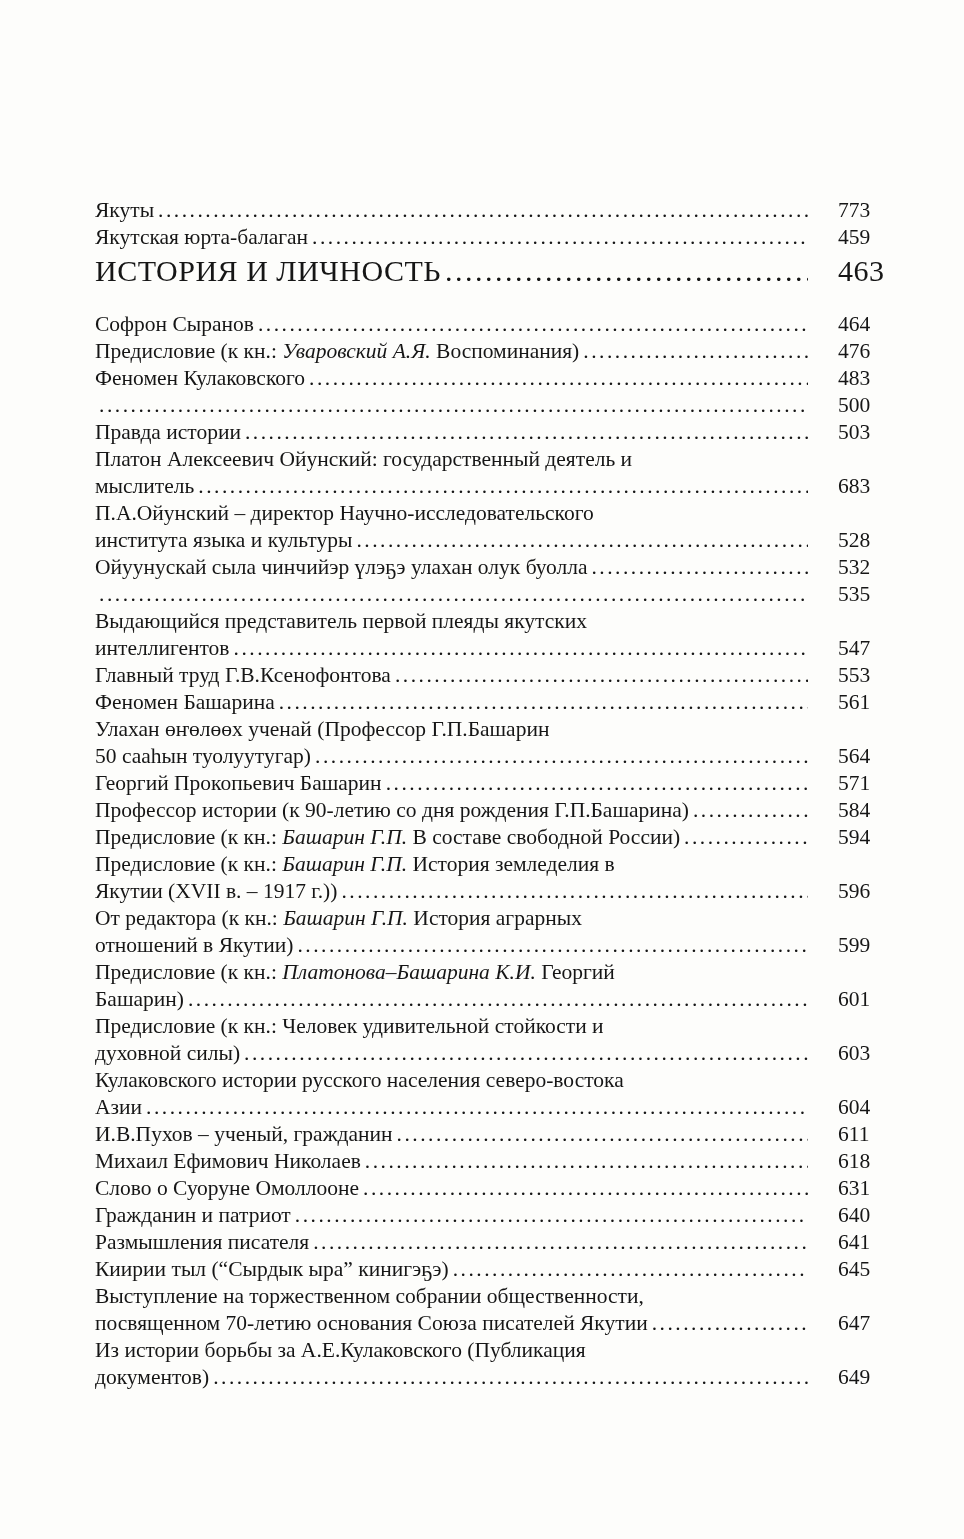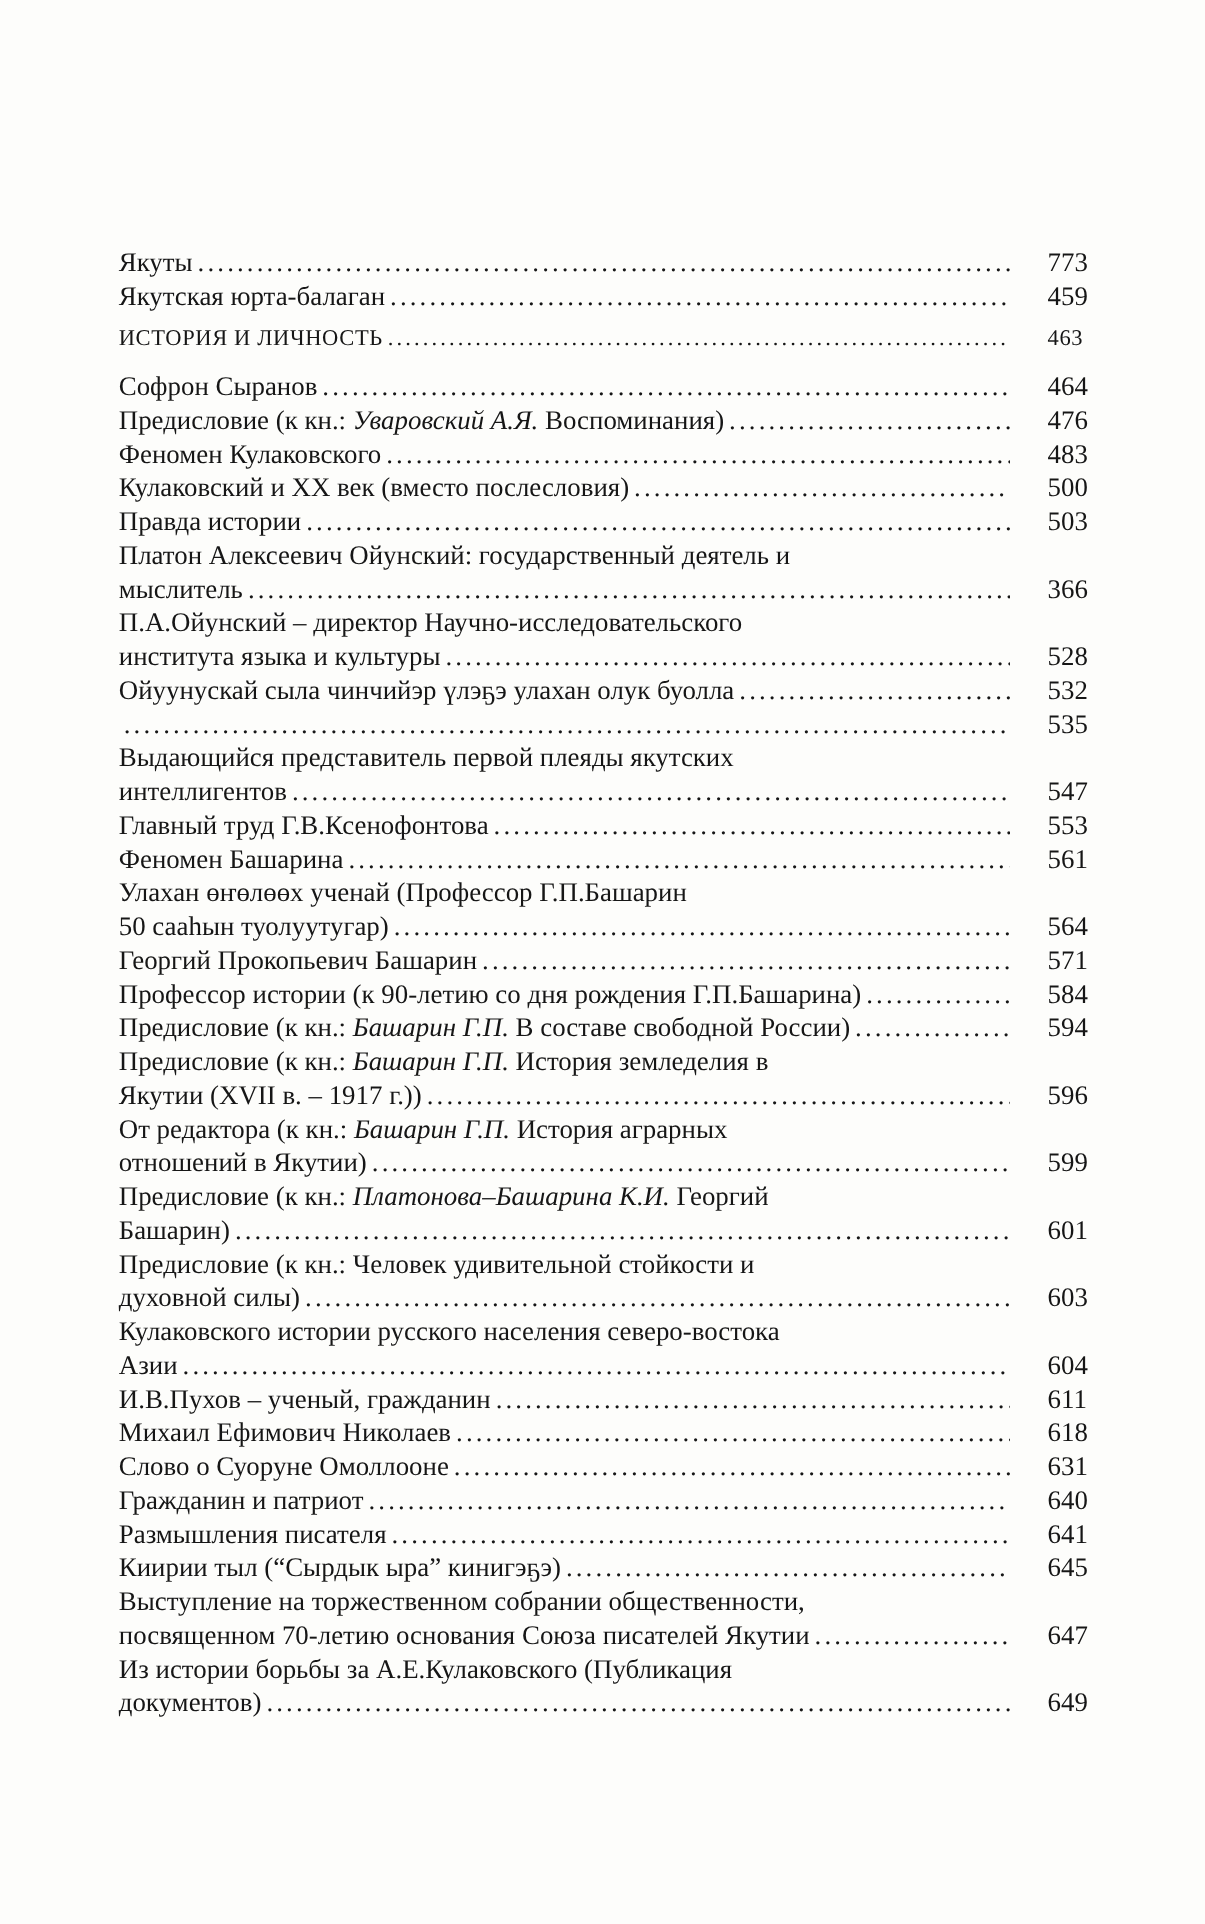--- a/index.html
+++ b/index.html
@@ -43,24 +43,24 @@
     letter-spacing: 2.5px;
     margin-left: 4px;
   }
   .pagenum {
     flex: 0 0 auto;
     width: 42px;
     margin-left: 30px;
     text-align: left;
   }
   .entry.heading {
-    font-size: 18px;
+    font-size: 30px;
     line-height: 29px;
     margin-top: 5px;
-    margin-bottom: 11px;
+    margin-bottom: 26px;
     letter-spacing: 0.5px;
   }
 </style>
 </head>
 <body>
 
 <div class="page">
   <div class="toc" id="toc">
       <div class="entry">
         <div class="line">
@@ -99,40 +99,39 @@
       </div>
       <div class="entry">
         <div class="line">
           <span class="text"><span>Феномен Кулаковского</span></span>
           <span class="dots">................................................................................................................................................................</span>
           <span class="pagenum">483</span>
         </div>
       </div>
       <div class="entry">
         <div class="line">
-          <span class="text"><span>Кулаковский и XX век (вместо послесловия)</span></span>
           <span class="dots">................................................................................................................................................................</span>
           <span class="pagenum">500</span>
         </div>
       </div>
       <div class="entry">
         <div class="line">
           <span class="text"><span>Правда истории</span></span>
           <span class="dots">................................................................................................................................................................</span>
           <span class="pagenum">503</span>
         </div>
       </div>
       <div class="entry">
         <div class="line">
           <span class="text"><span>Платон Алексеевич Ойунский: государственный деятель и</span></span>
         </div>
         <div class="line">
           <span class="text"><span>мыслитель</span></span>
           <span class="dots">................................................................................................................................................................</span>
-          <span class="pagenum">366</span>
+          <span class="pagenum">683</span>
         </div>
       </div>
       <div class="entry">
         <div class="line">
           <span class="text"><span>П.А.Ойунский – директор Научно-исследовательского</span></span>
         </div>
         <div class="line">
           <span class="text"><span>института языка и культуры</span></span>
           <span class="dots">................................................................................................................................................................</span>
           <span class="pagenum">528</span>

